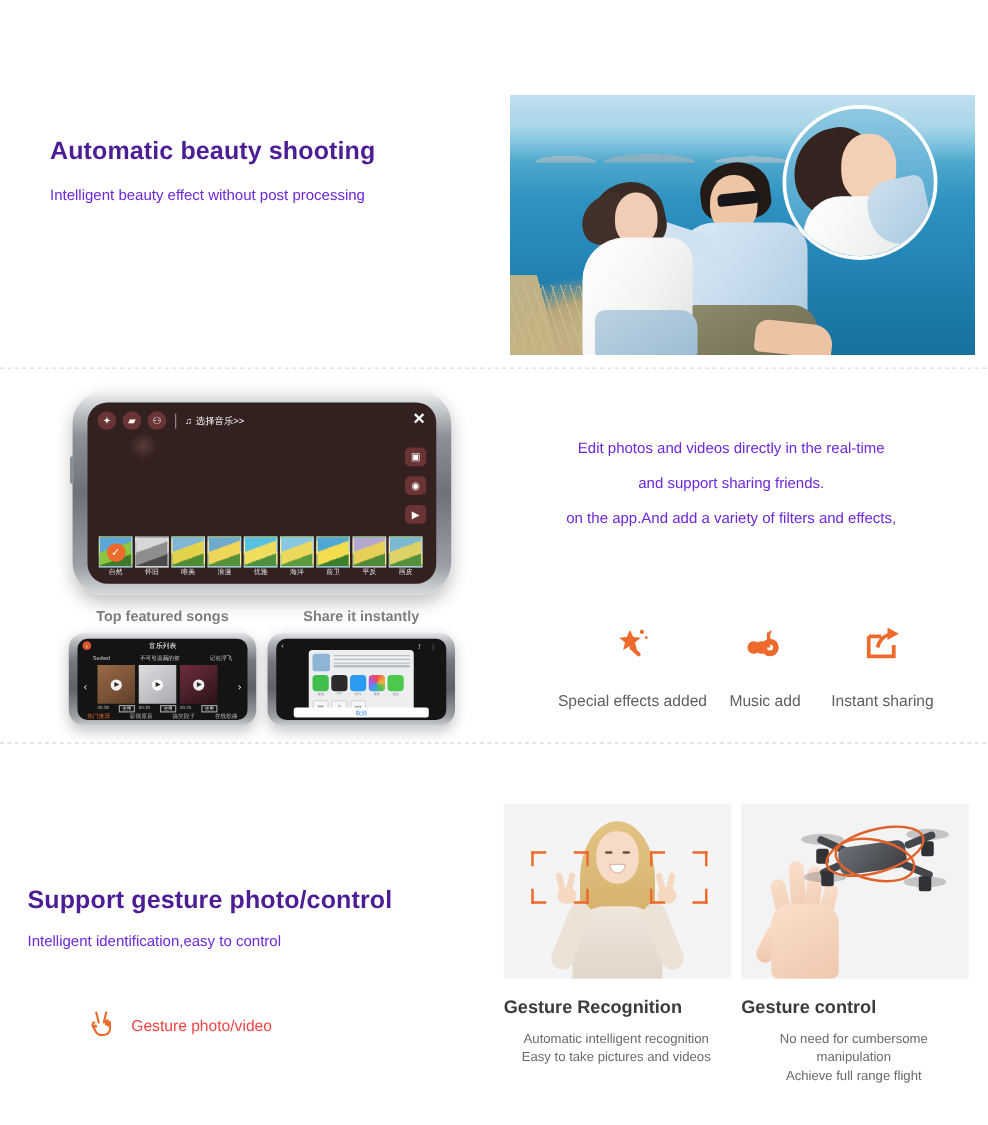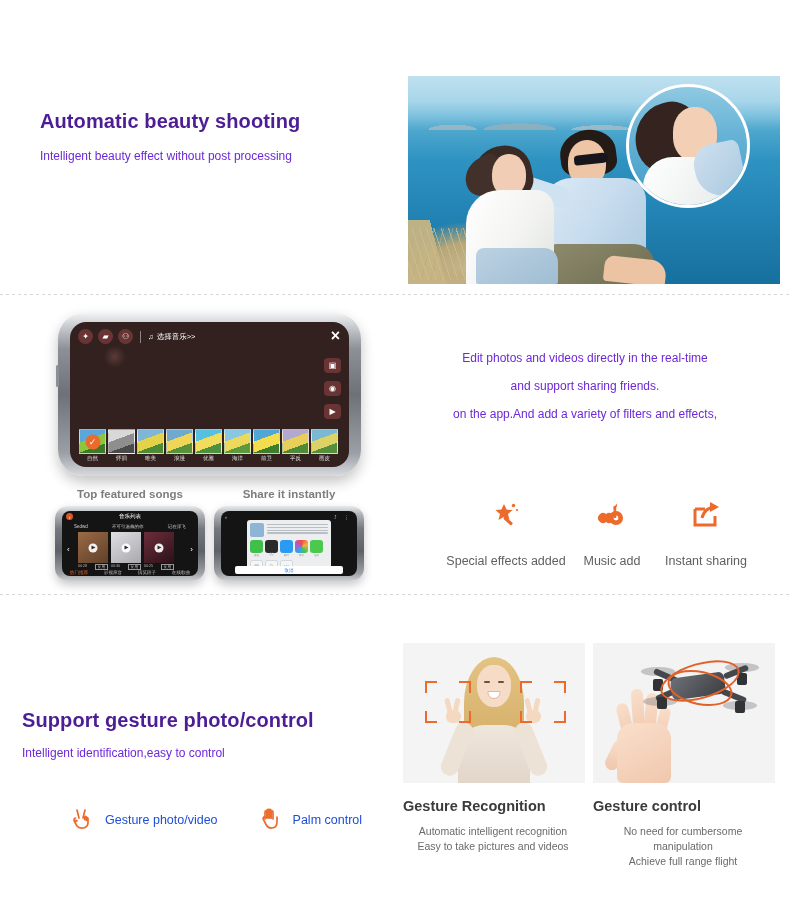--- a/index.html
+++ b/index.html
@@ -335,21 +335,21 @@
     background: #ffffff; border-radius: 2px; color: #1478f0; font-size: 4.4px;
     display: flex; align-items: center; justify-content: center;
   }
 
   
   .s3-text { position: absolute; left: 22px; top: 709px; width: 380px; }
   .s3-text .sec-title { margin-bottom: 14px; }
 
   .g-row { position: absolute; left: 70px; top: 805px; display: flex; align-items: center; gap: 40px; }
   .g-item { display: flex; align-items: center; gap: 9px; }
-  .g-item .glabel { font-size: 12.5px; color: #1d4ed8; }
+  .g-item .glabel { font-size: 12.5px; color: #ef4444; }
 
   .photo-card { position: absolute; top: 643px; width: 182px; height: 140px; overflow: hidden; }
   .photo-card.pc1 { left: 403px; background: #f4f4f4; }
   .photo-card.pc2 { left: 593px; background: #f3f3f3; }
 
   
   .gr-person { position: absolute; left: 50%; top: 14px; transform: translateX(-50%); width: 104px; height: 126px; }
   .gr-hair {
     position: absolute; left: 50%; top: 0; transform: translateX(-50%);
     width: 60px; height: 92px; background: linear-gradient(to bottom, #e3c383, #d4ae68);
@@ -684,34 +684,20 @@
             <path d="M9 13 L7 5"></path>
             <path d="M13 13 L15 5"></path>
             <path d="M5.5 13 C4 13 3.5 15 4.5 16.5 L7 21 C8.2 22.8 10.5 23.3 13 23 C16 22.6 18 20.5 18 17.5 L18 13.5 C18 12.2 16.3 12.2 16.3 13.5 L16.3 15.5"></path>
             <path d="M16.3 14 L16.3 12.2 C16.3 11 14.7 11 14.7 12.2 L14.7 14.6"></path>
             <path d="M7 16 C6 15 5 15.6 5.6 16.8"></path>
           </g>
         </svg>
       </span>
       <span class="glabel">Gesture photo/video</span>
     </div>
-    <div class="g-item">
-      <span>
-        <svg width="26" height="26" viewBox="0 0 26 26">
-          <g fill="none" stroke="#ec6a2c" stroke-width="1.7" stroke-linecap="round" stroke-linejoin="round">
-            <path d="M7 14 L7 7 C7 5.6 9 5.6 9 7 L9 13"></path>
-            <path d="M9 13 L9 5.5 C9 4.1 11 4.1 11 5.5 L11 13"></path>
-            <path d="M11 13 L11 5.5 C11 4.1 13 4.1 13 5.5 L13 13"></path>
-            <path d="M13 13 L13 7 C13 5.6 15 5.6 15 7 L15 14"></path>
-            <path d="M7 12 C5.6 11.5 4.6 13 5.4 14.4 L8 19.5 C9.4 22.2 11.6 23.2 14 23 C17.2 22.7 19 20 19 17 L19 12"></path>
-          </g>
-        </svg>
-      </span>
-      <span class="glabel">Palm control</span>
-    </div>
   </div>
 
   <div class="photo-card pc1">
     <div class="gr-person">
       <div class="gr-hair"></div>
       <div class="gr-face">
         <div class="gr-eye l"></div>
         <div class="gr-eye r"></div>
         <div class="gr-mouth"></div>
       </div>

